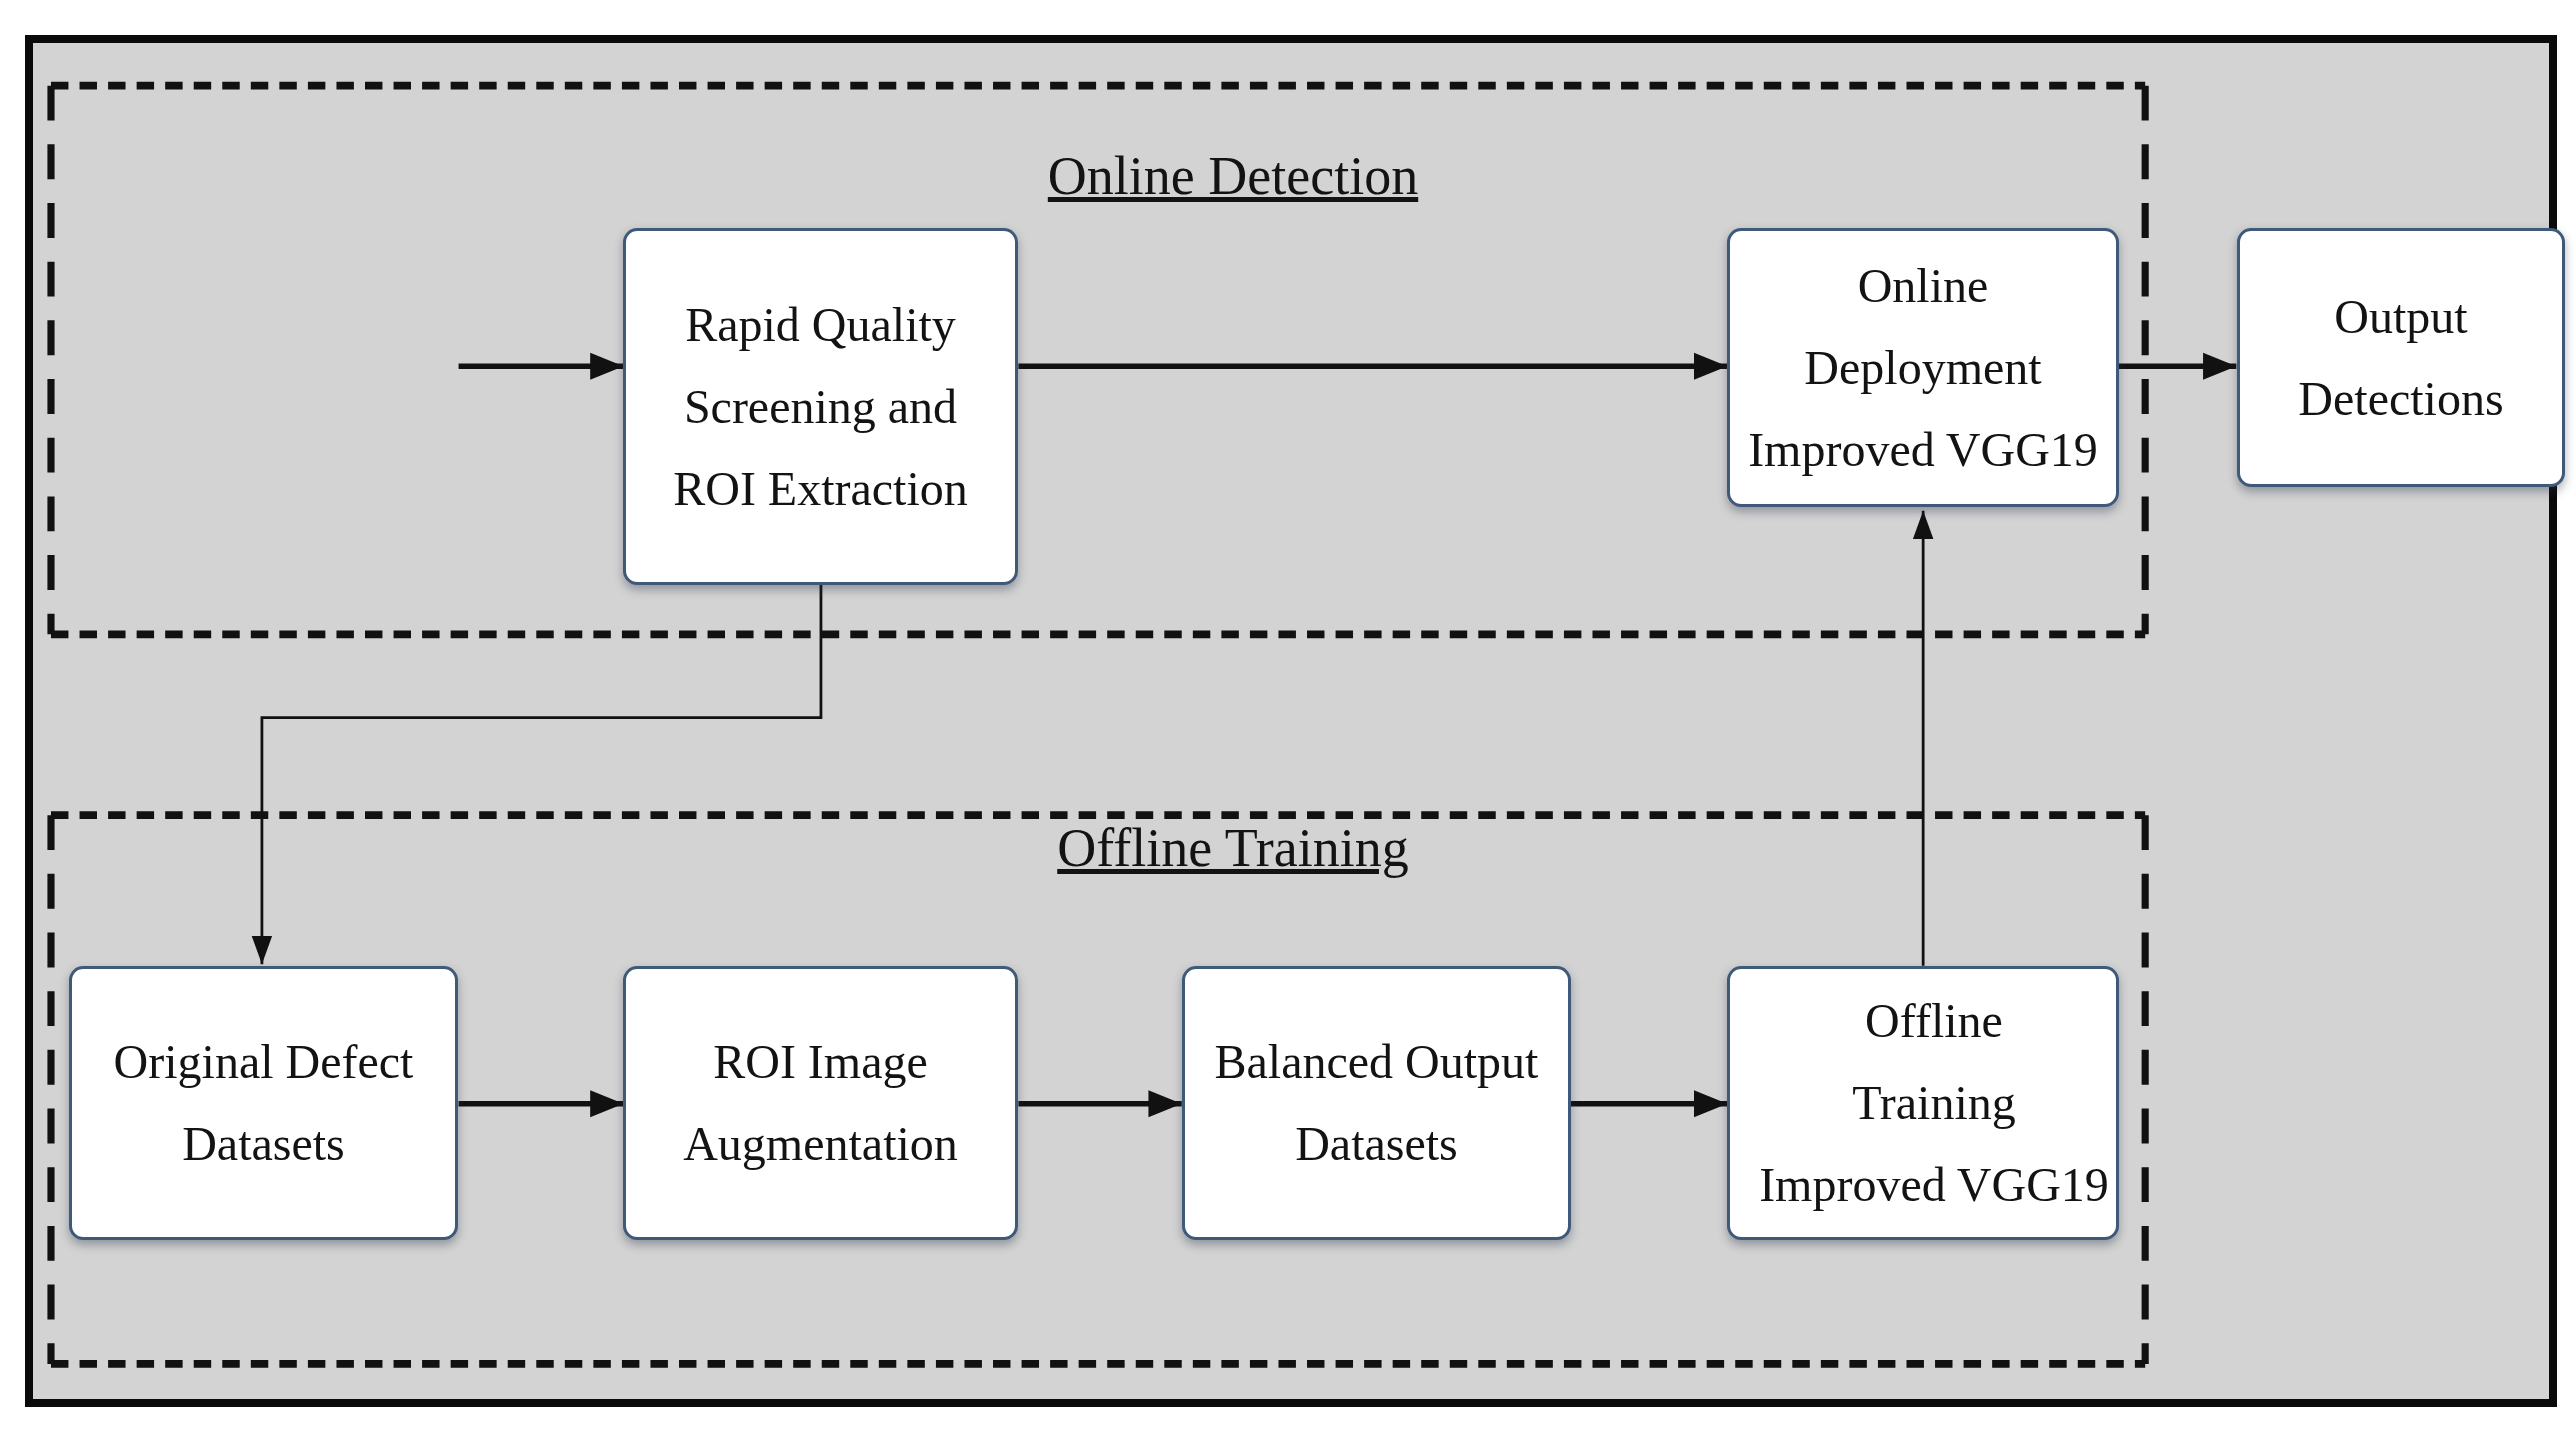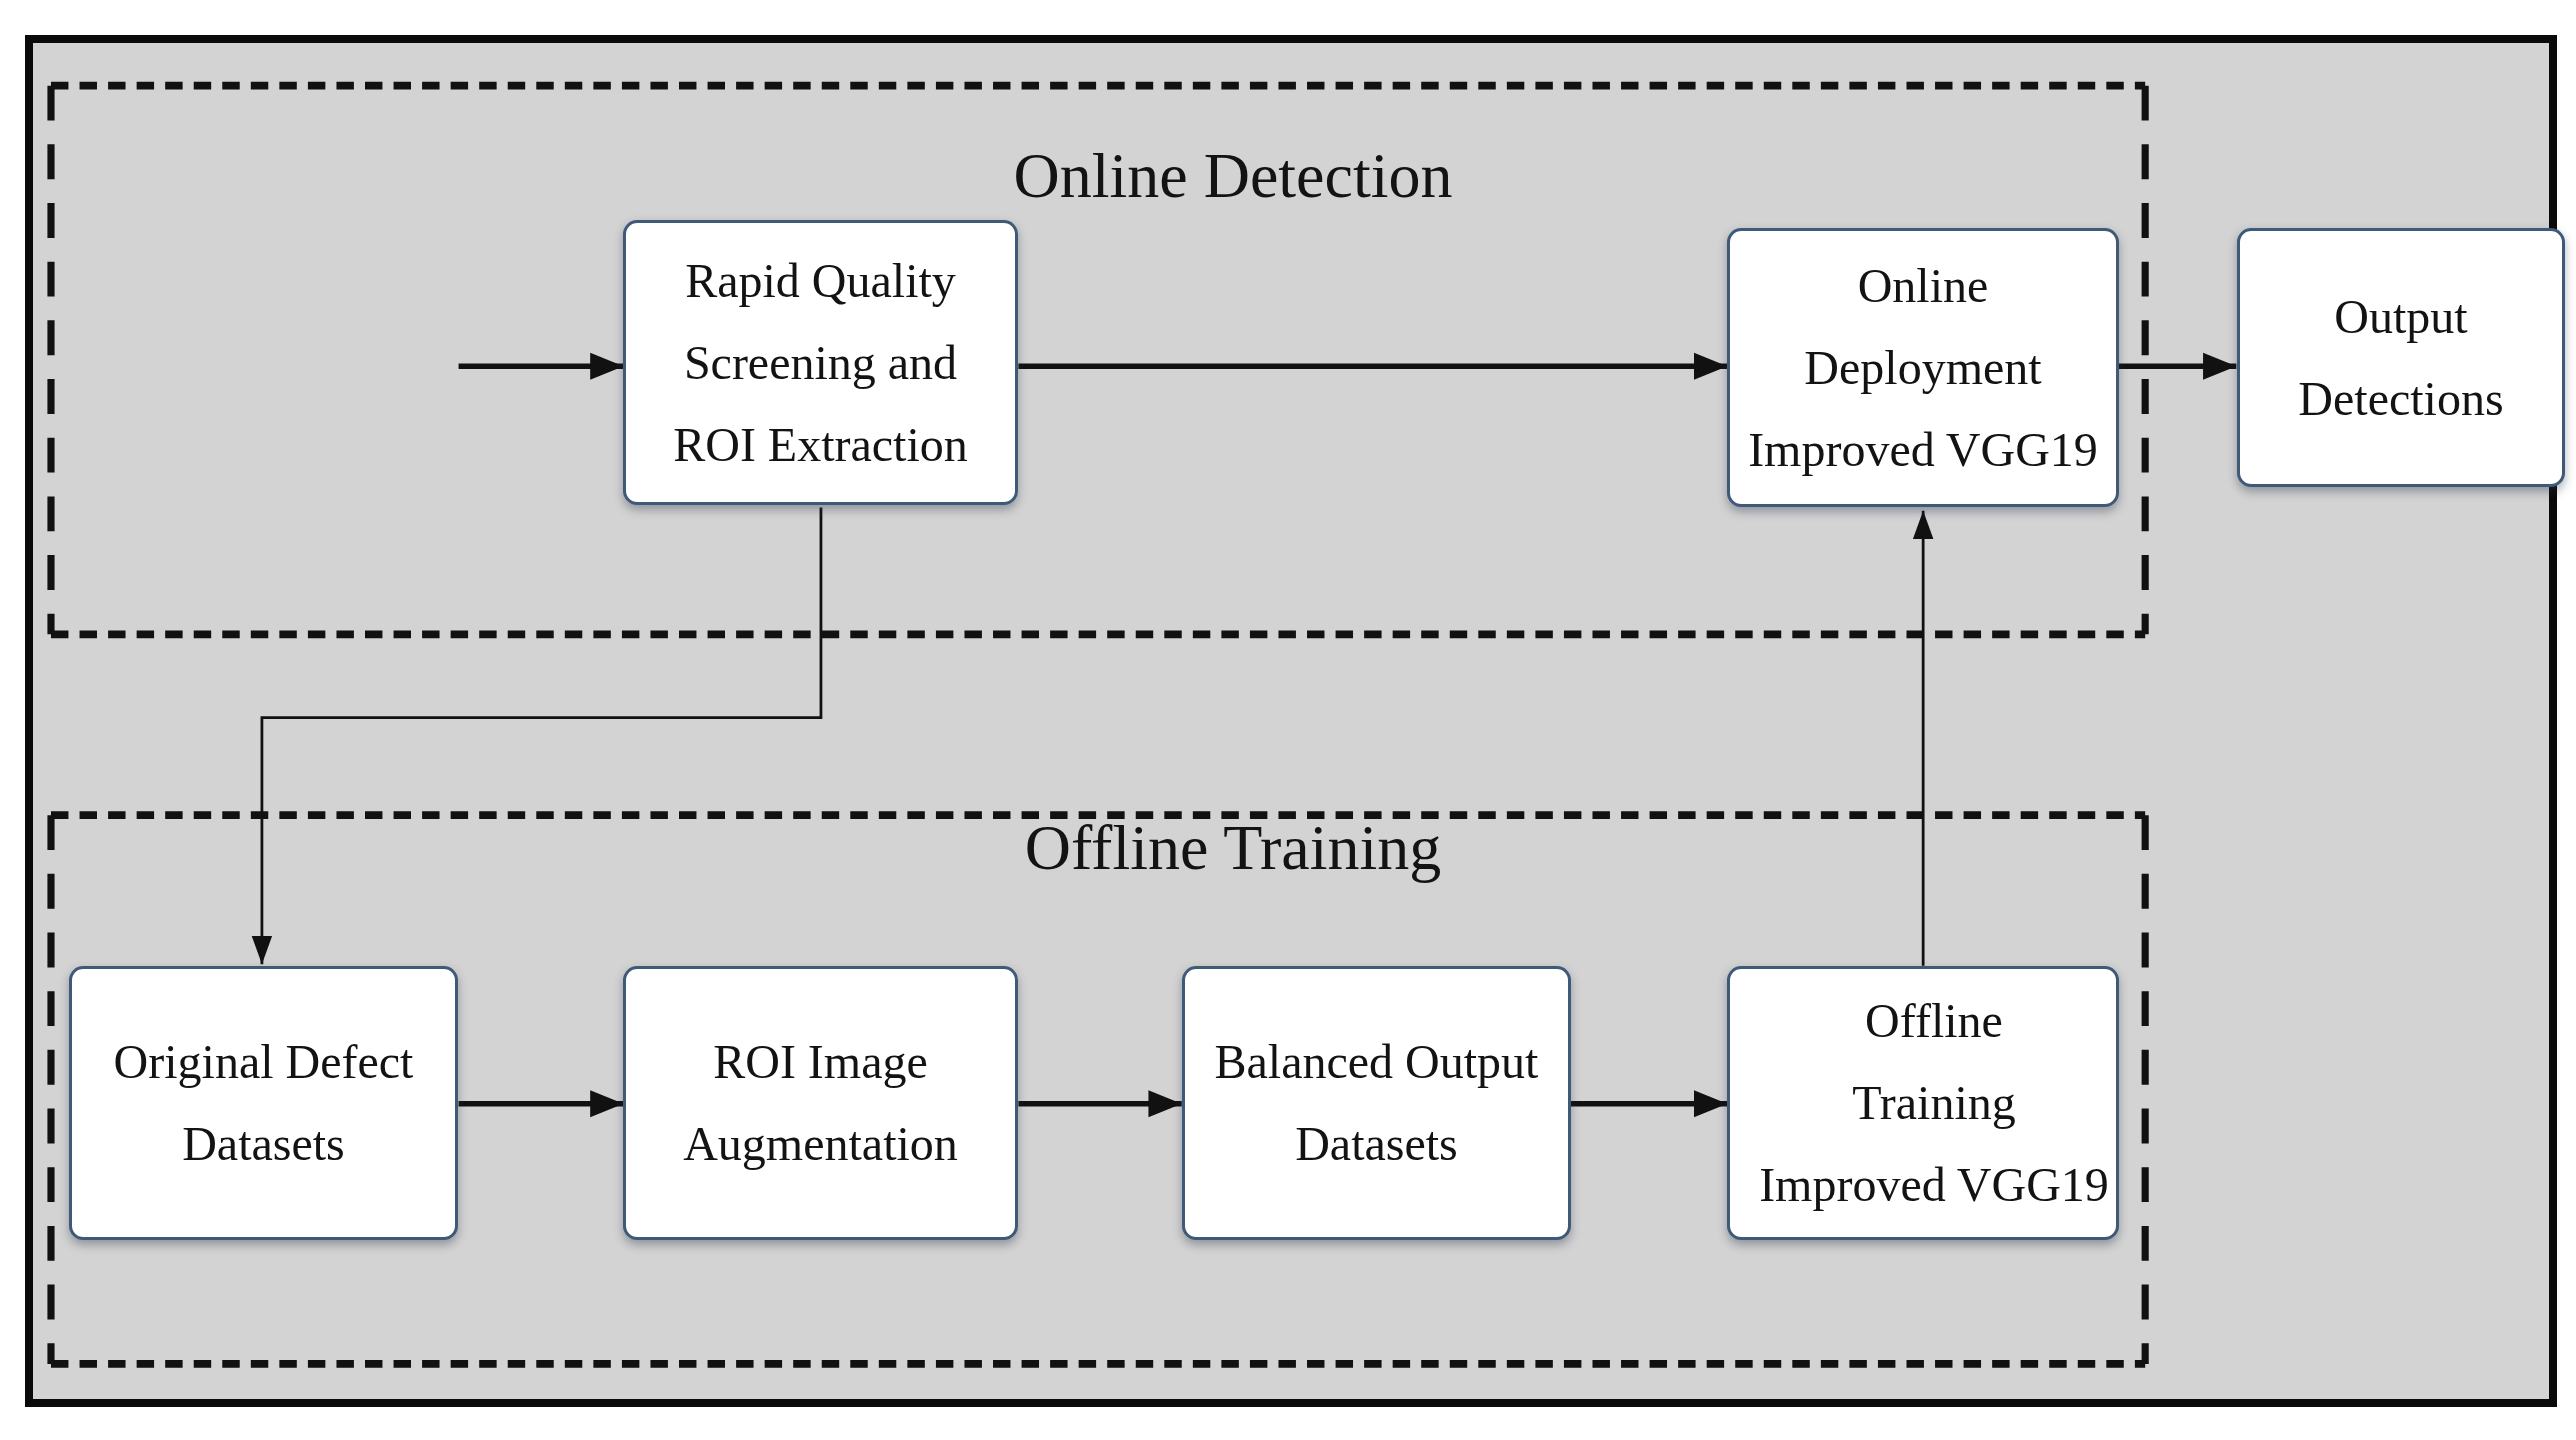--- a/index.html
+++ b/index.html
@@ -26,26 +26,27 @@
     display:flex;align-items:center;justify-content:center;
     text-align:center;
   }
   .node-label{
     font-size:48px;line-height:82px;
     color:var(--text-color,#131313);
     white-space:pre-line;
   }
   .region-title{
     position:absolute;transform:translate(-50%,-50%);
-    font-size:64px;white-space:nowrap;
+    font-size:54px;white-space:nowrap;
     color:var(--text-color,#131313);
+    text-decoration:underline;
   }
   
   .n-input    {left:69px;  top:228px;  width:389px; height:279px;}
-  .n-rapid    {left:623px; top:220px;  width:395px; height:285px;}
+  .n-rapid    {left:623px; top:228px;  width:395px; height:357px;}
   .n-deploy   {left:1727px;top:228px;  width:392px; height:279px;}
   .n-output   {left:2237px;top:228px;  width:328px; height:259px;}
   .n-original {left:69px;  top:966px; width:389px; height:274px;}
   .n-roi      {left:623px; top:966px; width:395px; height:274px;}
   .n-balanced {left:1182px;top:966px; width:389px; height:274px;}
   .n-offtrain {left:1727px;top:966px; width:392px; height:274px;padding-left:22px;}
   .t-online  {left:1233px;top:176px;}
   .t-offline {left:1233px;top:848px;text-align:center;}
 </style>
 </head>

